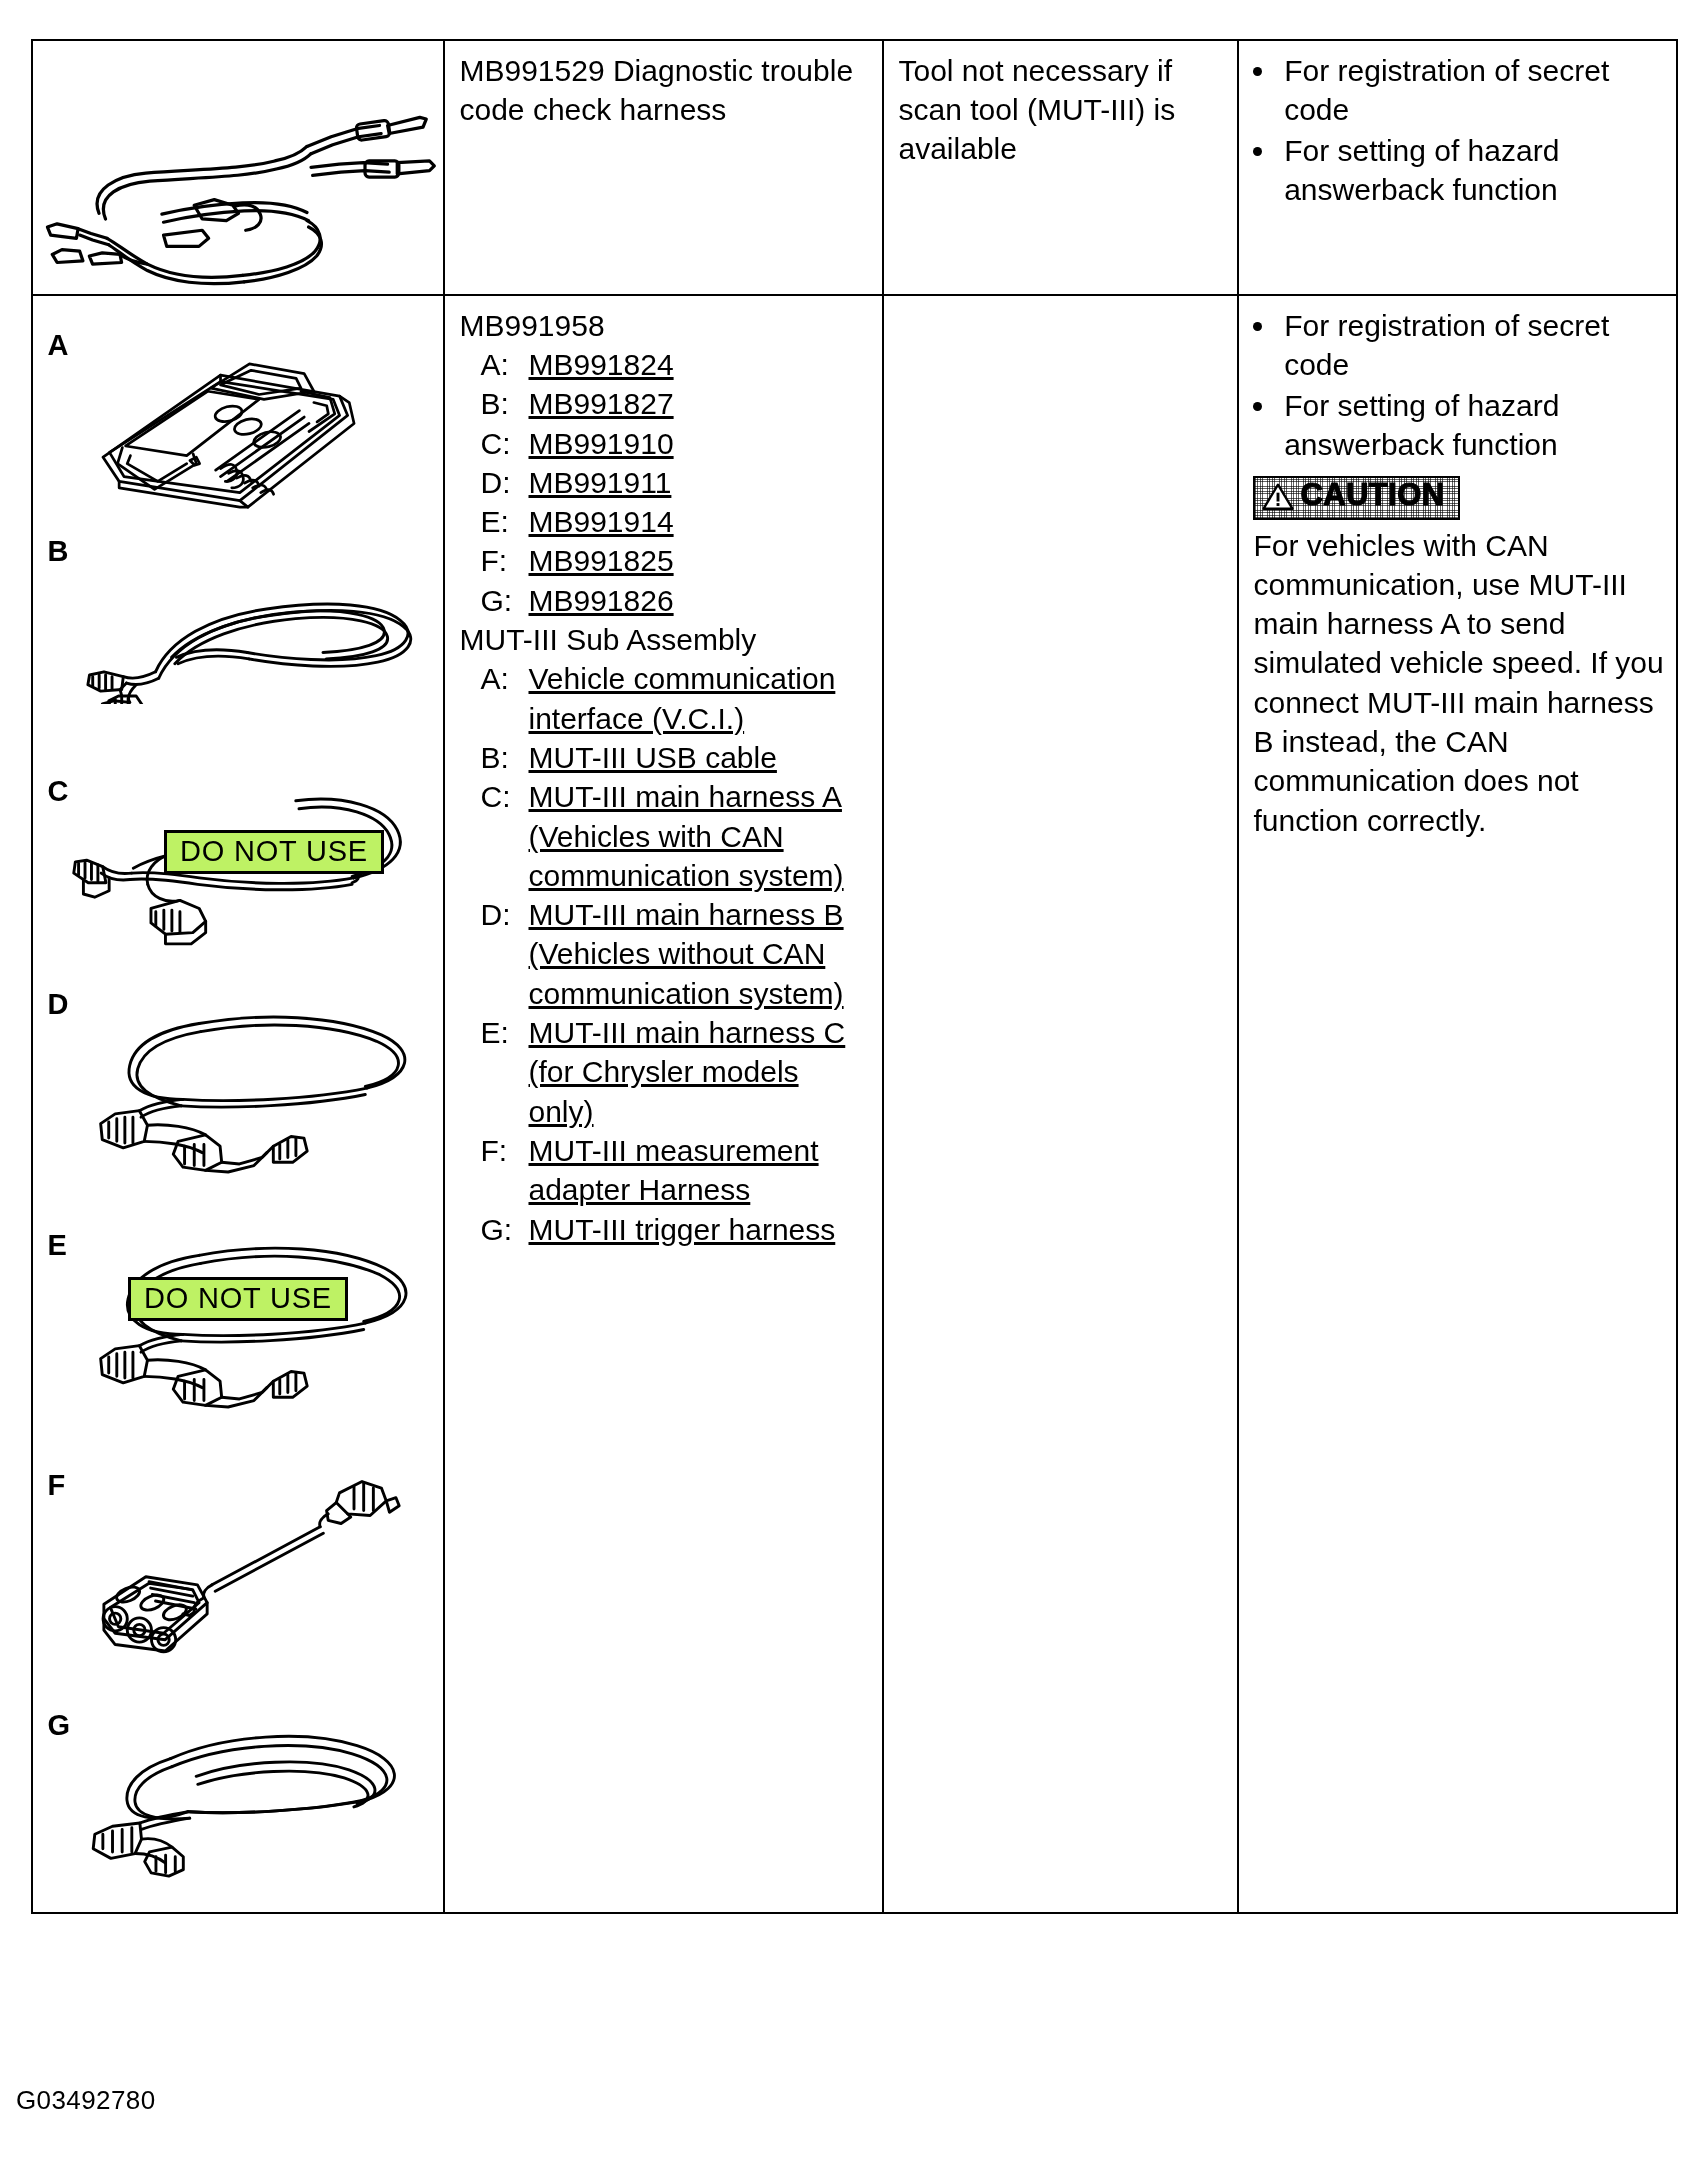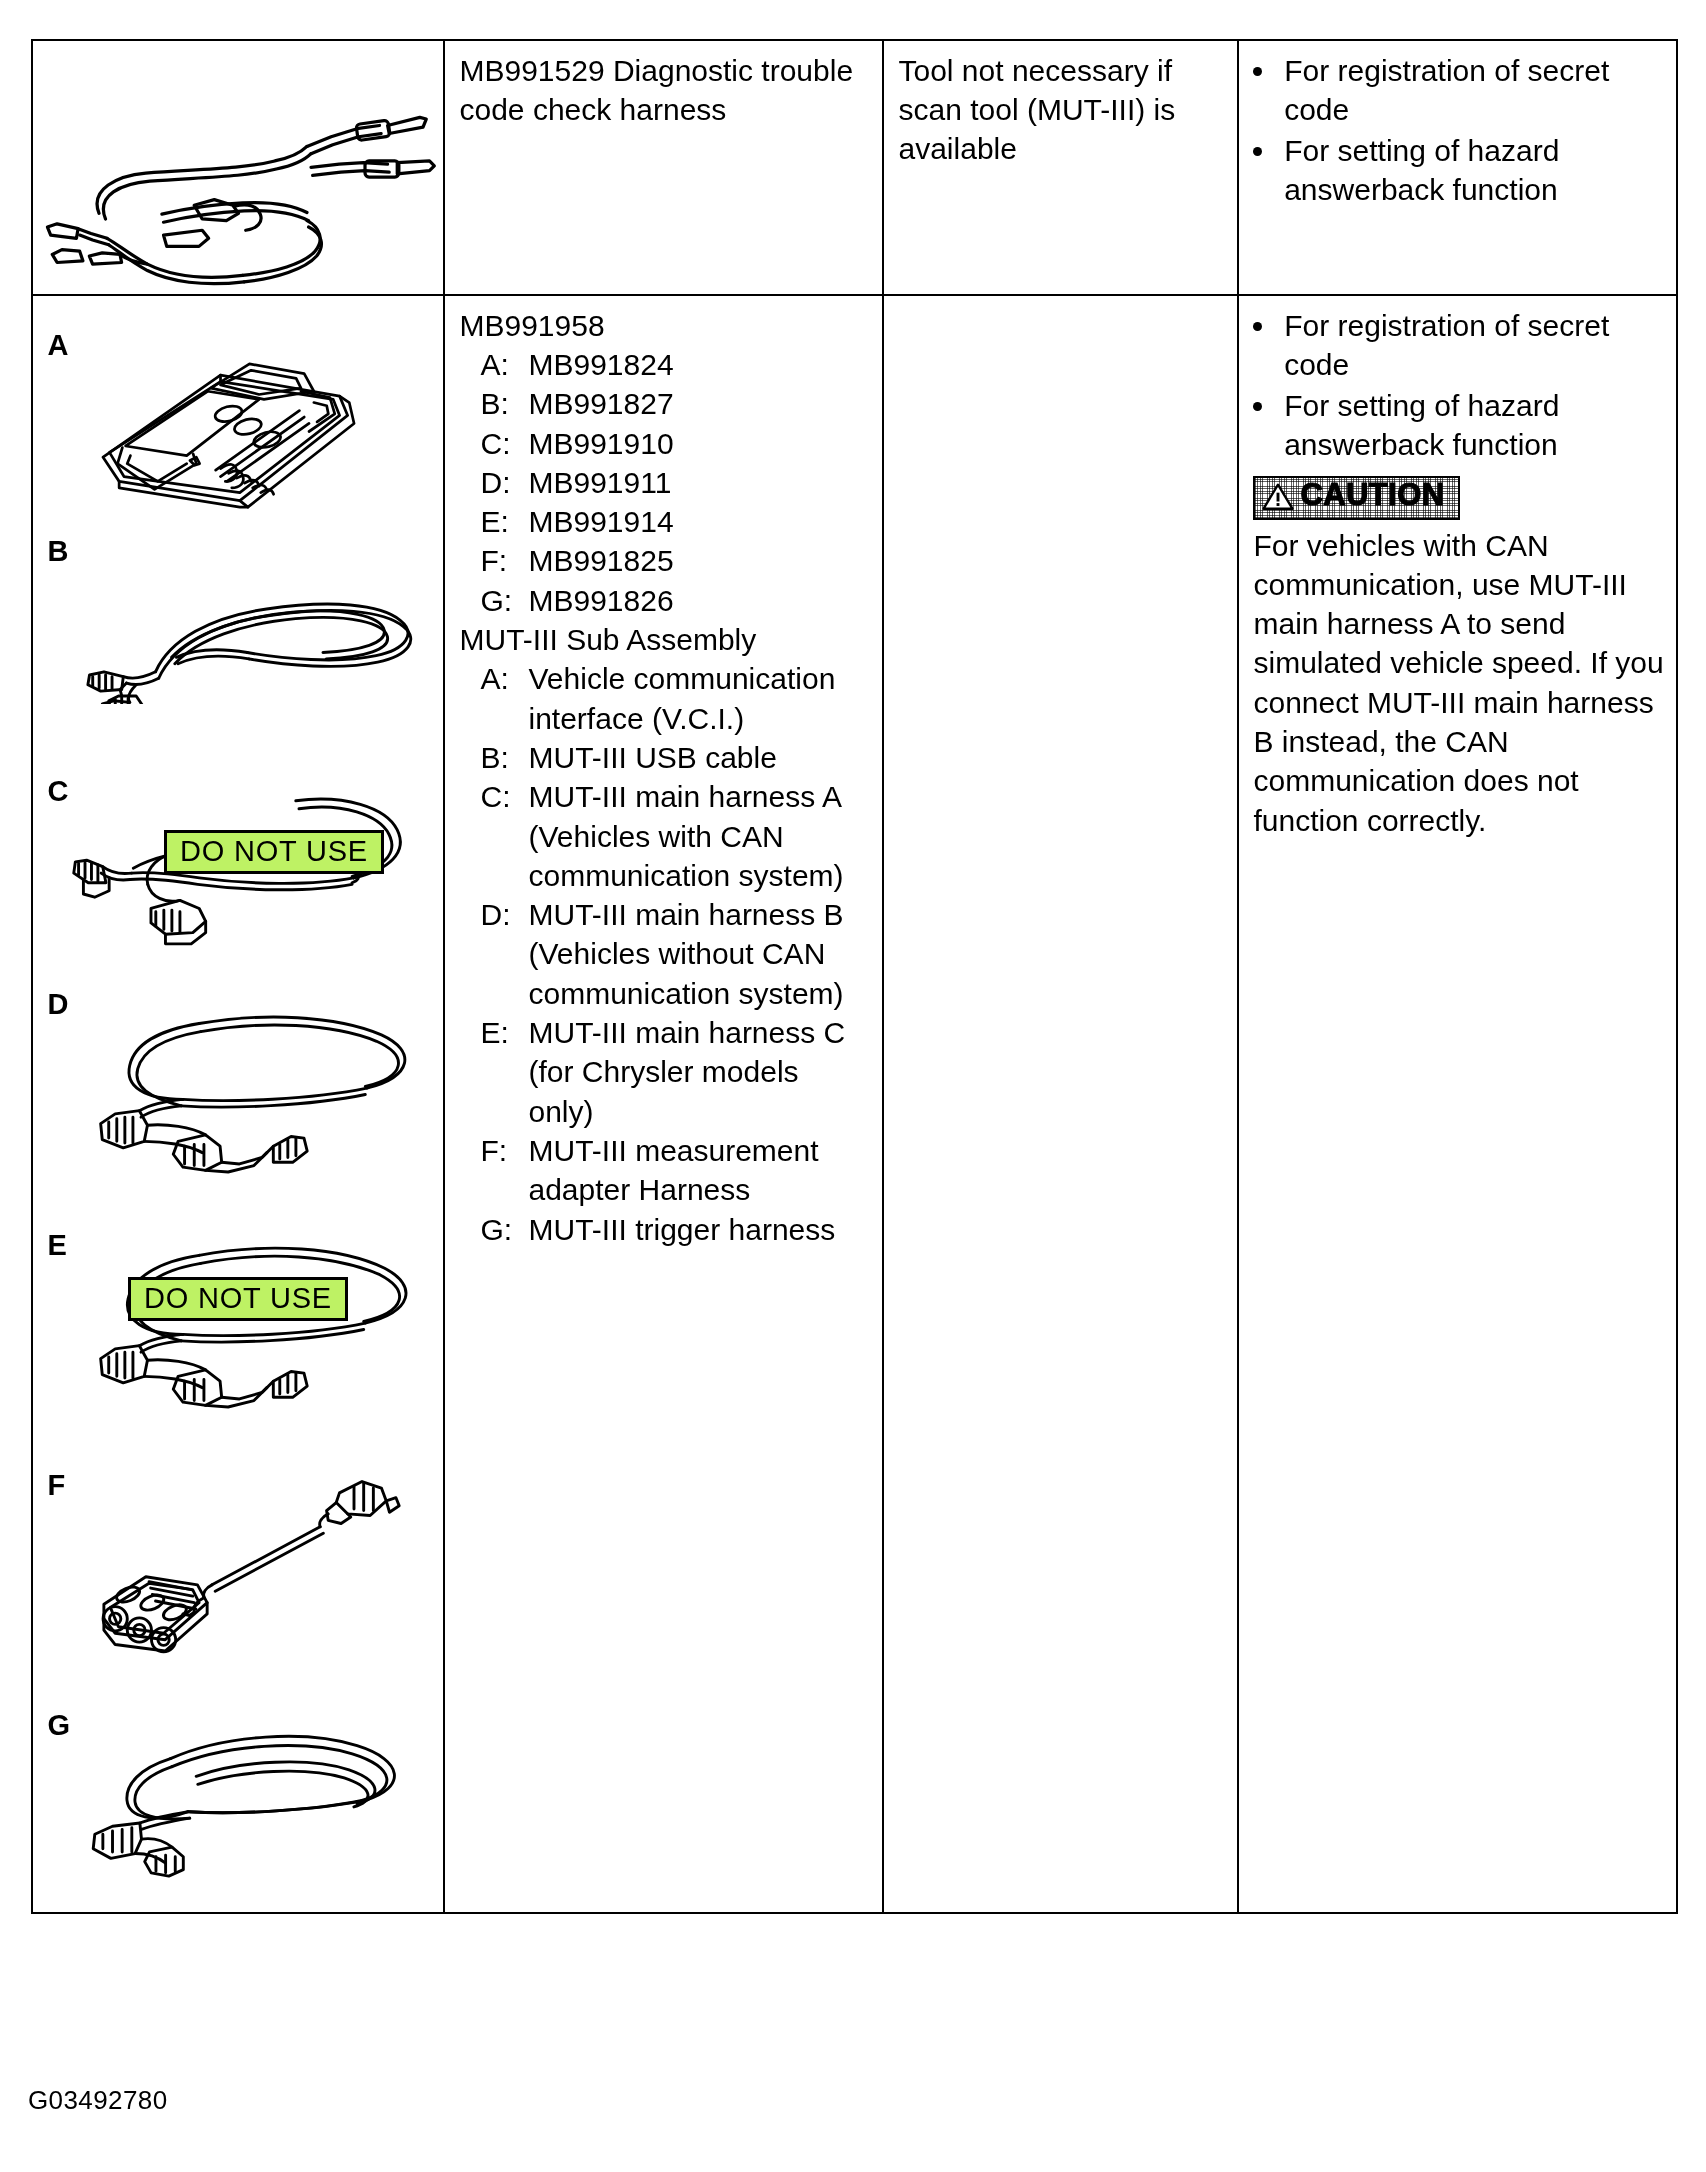--- a/index.html
+++ b/index.html
@@ -61,21 +61,21 @@
   }
   .cell-illus {
     padding: 0 !important;
     position: relative;
   }
 
   
   .txt-line { white-space: pre-wrap; }
   .numlist { margin: 0; padding: 0; }
   .numlist .lvl0 { margin-left: 0; }
-  .numlist .lvl1 { margin-left: 21px; text-indent: 0; padding-left: 48px; }
+  .numlist .lvl1 { margin-left: 21px; text-indent: 0; padding-left: 48px; text-decoration: underline; }
   .numlist .lvl1 > span { margin-left: -48px; display: inline-block; width: 48px; }
 
   
   ul.bullets {
     margin: 0;
     padding: 0;
     list-style: none;
   }
   ul.bullets li {
     position: relative;
@@ -142,21 +142,21 @@
     padding: 3.2px 13px 4.8px 13px;
     font-size: 29px;
     letter-spacing: 0.8px;
     white-space: nowrap;
     line-height: 1.05;
   }
 
   
   .footer-code {
     position: absolute;
-    left: 28px;
+    left: 16px;
     top: 2085px;
     font-size: 26px;
     letter-spacing: 0.4px;
   }
 </style>
 </head>
 <body>
 
 <div class="page">
 

